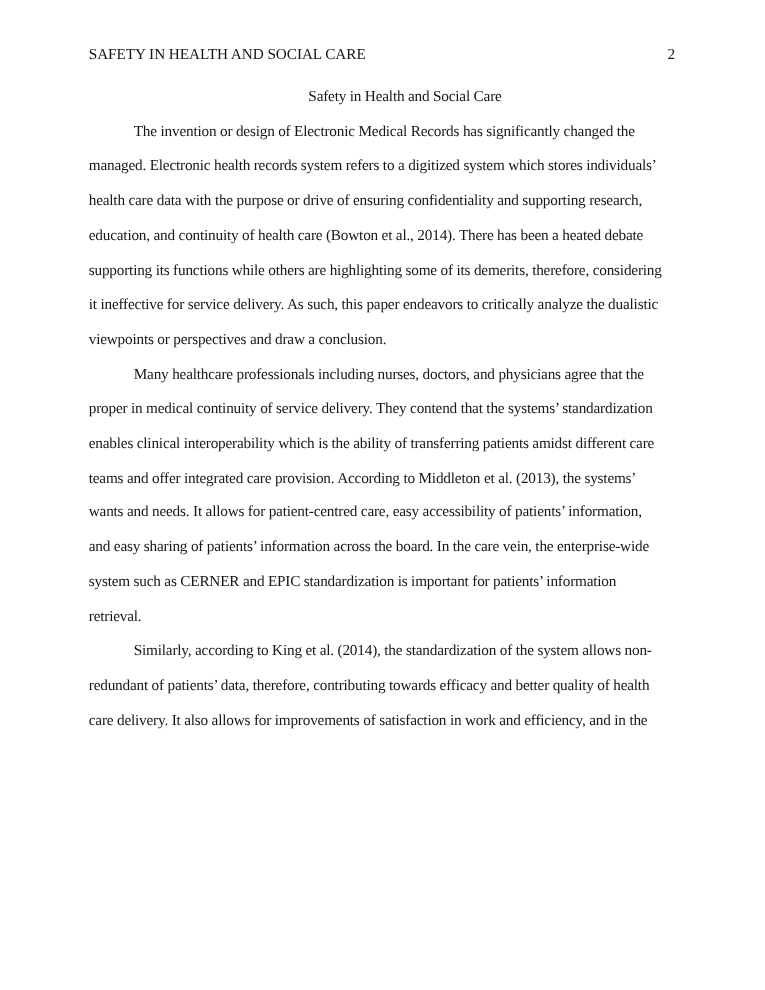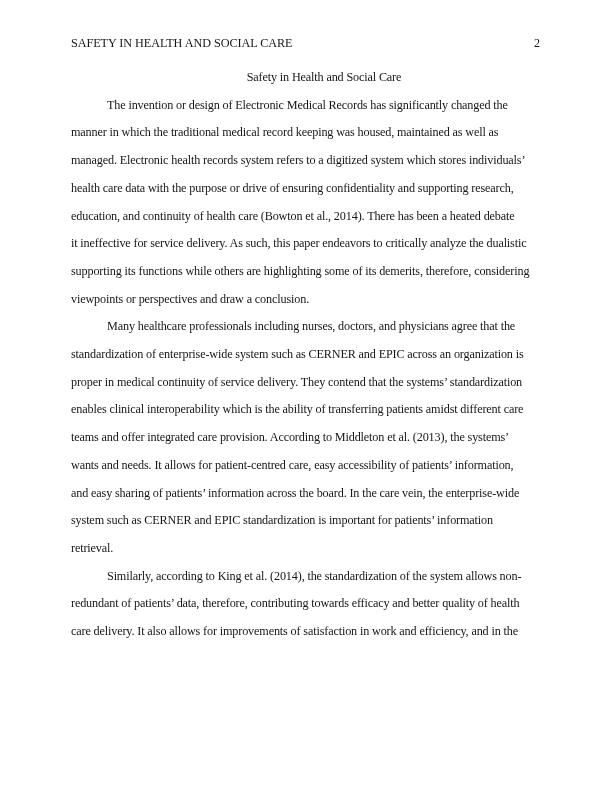--- a/index.html
+++ b/index.html
@@ -55,30 +55,28 @@
 
   <div class="running-head-row">
     <span>SAFETY IN HEALTH AND SOCIAL CARE</span>
     <span>2</span>
   </div>
 
   <div class="textbody">
     <div class="title-line">Safety in Health and Social Care</div>
 
     <div class="line indent">The invention or design of Electronic Medical Records has significantly changed the</div>
-    <div class="line">manner in which the traditional medical record keeping was housed, maintained as well as</div>
     <div class="line">managed. Electronic health records system refers to a digitized system which stores individuals’</div>
     <div class="line">health care data with the purpose or drive of ensuring confidentiality and supporting research,</div>
     <div class="line">education, and continuity of health care (Bowton et al., 2014). There has been a heated debate</div>
+    <div class="line">supporting its functions while others are highlighting some of its demerits, therefore, considering</div>
     <div class="line">it ineffective for service delivery. As such, this paper endeavors to critically analyze the dualistic</div>
-    <div class="line">supporting its functions while others are highlighting some of its demerits, therefore, considering</div>
     <div class="line">viewpoints or perspectives and draw a conclusion.</div>
 
     <div class="line indent">Many healthcare professionals including nurses, doctors, and physicians agree that the</div>
-    <div class="line">standardization of enterprise-wide system such as CERNER and EPIC across an organization is</div>
     <div class="line">proper in medical continuity of service delivery. They contend that the systems’ standardization</div>
     <div class="line">enables clinical interoperability which is the ability of transferring patients amidst different care</div>
     <div class="line">teams and offer integrated care provision. According to Middleton et al. (2013), the systems’</div>
     <div class="line">wants and needs. It allows for patient-centred care, easy accessibility of patients’ information,</div>
     <div class="line">and easy sharing of patients’ information across the board. In the care vein, the enterprise-wide</div>
     <div class="line">system such as CERNER and EPIC standardization is important for patients’ information</div>
     <div class="line">retrieval.</div>
 
     <div class="line indent">Similarly, according to King et al. (2014), the standardization of the system allows non-</div>
     <div class="line">redundant of patients’ data, therefore, contributing towards efficacy and better quality of health</div>

